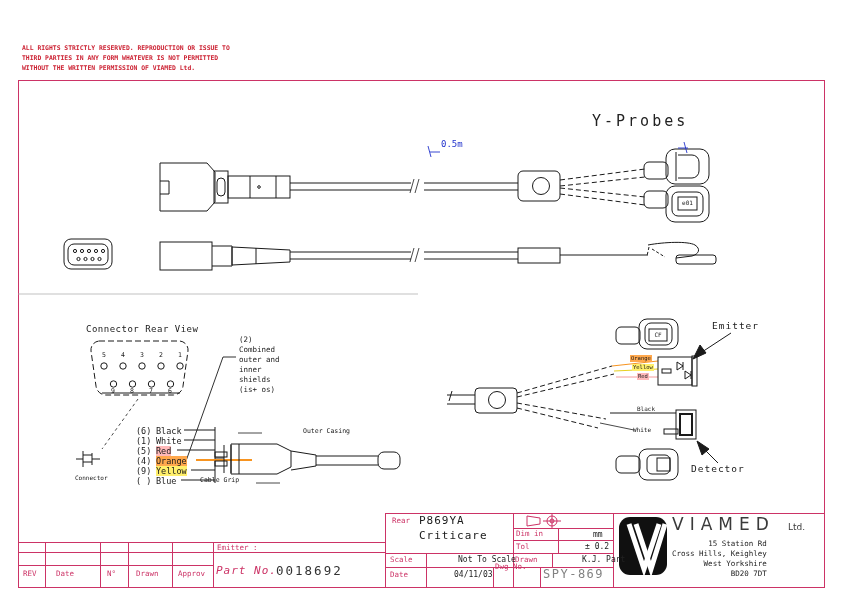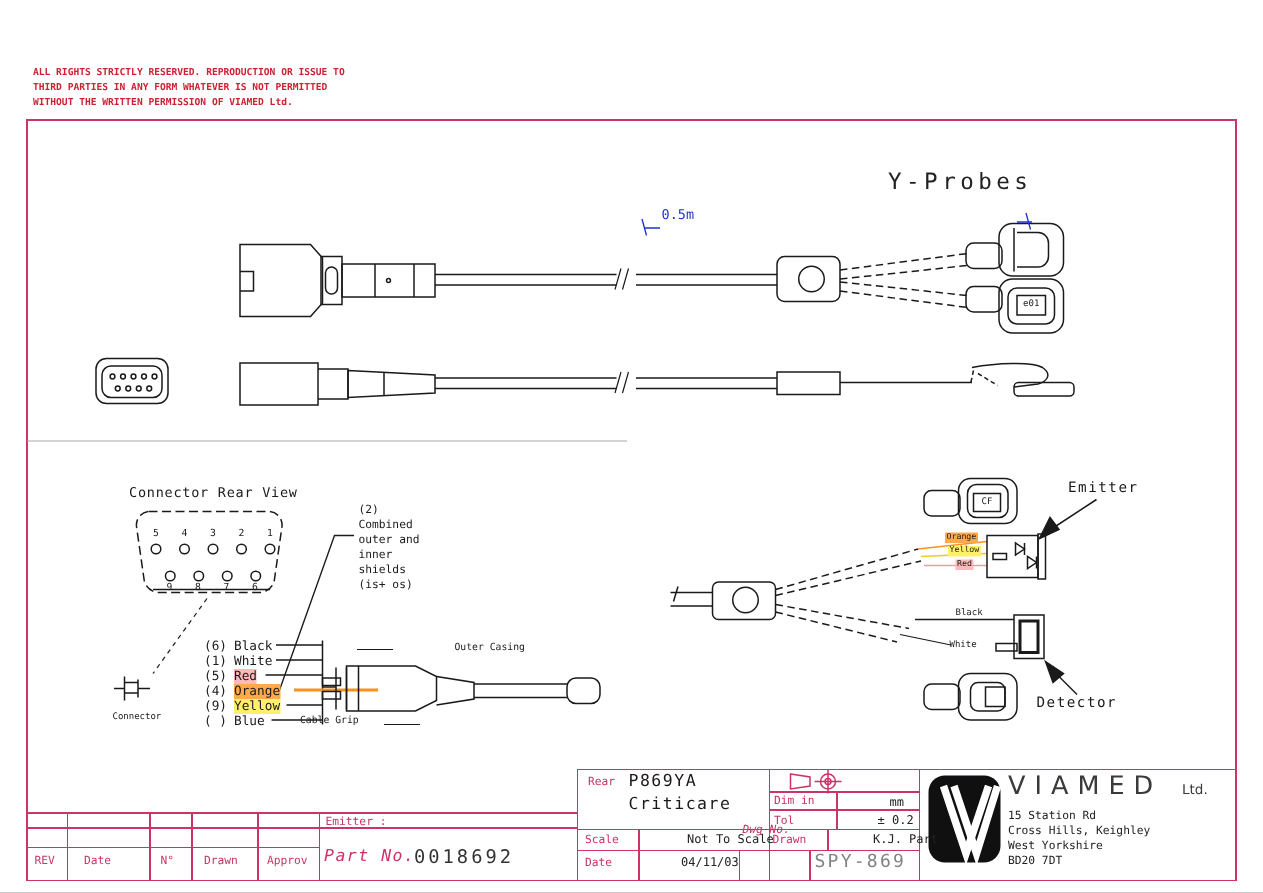--- a/index.html
+++ b/index.html
@@ -241,32 +241,32 @@
   <div class="t tb-label" style="left:516px;top:542px;">Tol</div>
   <div class="t tb-val" style="left:558px;top:542px;">± 0.2</div>
 
   <div class="t tb-label" style="left:390px;top:555px;">Scale</div>
   <div class="t tb-val" style="left:431px;top:555px;">Not To Scale</div>
   <div class="t tb-label" style="left:515px;top:555px;">Drawn</div>
   <div class="t tb-val" style="left:555px;top:555px;">K.J. Part</div>
 
   <div class="t tb-label" style="left:390px;top:570px;">Date</div>
   <div class="t tb-val" style="left:427px;top:570px;">04/11/03</div>
-  <div class="t tb-label" style="left:495px;top:548px;font-style:italic;">Dwg No.</div>
+  <div class="t tb-label" style="left:495px;top:562px;">Dwg No.</div>
   <div class="t" style="left:543px;top:567px;font-size:12px;letter-spacing:1.5px;color:#828282;">SPY-869</div>
 
   <div class="t tb-label" style="left:23px;top:569px;">REV</div>
   <div class="t tb-label" style="left:56px;top:569px;">Date</div>
   <div class="t tb-label" style="left:107px;top:569px;">N°</div>
   <div class="t tb-label" style="left:136px;top:569px;">Drawn</div>
   <div class="t tb-label" style="left:178px;top:569px;">Approv</div>
   <div class="t tb-label" style="left:217px;top:543px;">Emitter :</div>
   <div class="t mag" style="left:216px;top:564px;font-size:11px;letter-spacing:1px;font-style:italic;">Part No.</div>
   <div class="t" style="left:276px;top:563px;font-size:12.5px;letter-spacing:2px;color:#333;">0018692</div>
 
   <div class="t viamed" style="left:672px;top:514px;font-size:17px;letter-spacing:6px;color:#3a3a3a;">VIAMED</div>
   <div class="t viamed" style="left:788px;top:522px;font-size:9px;color:#3a3a3a;">Ltd.</div>
-  <div class="t pre" style="left:672px;top:539px;font-size:7.5px;line-height:10px;color:#222;">15 Station Rd
+  <div class="t pre" style="left:672px;top:539px;font-size:7.5px;line-height:10px;color:#222;text-align:right;">15 Station Rd
 Cross Hills, Keighley
 West Yorkshire
 BD20 7DT</div>
 
 </div>
 
 </body></html>

